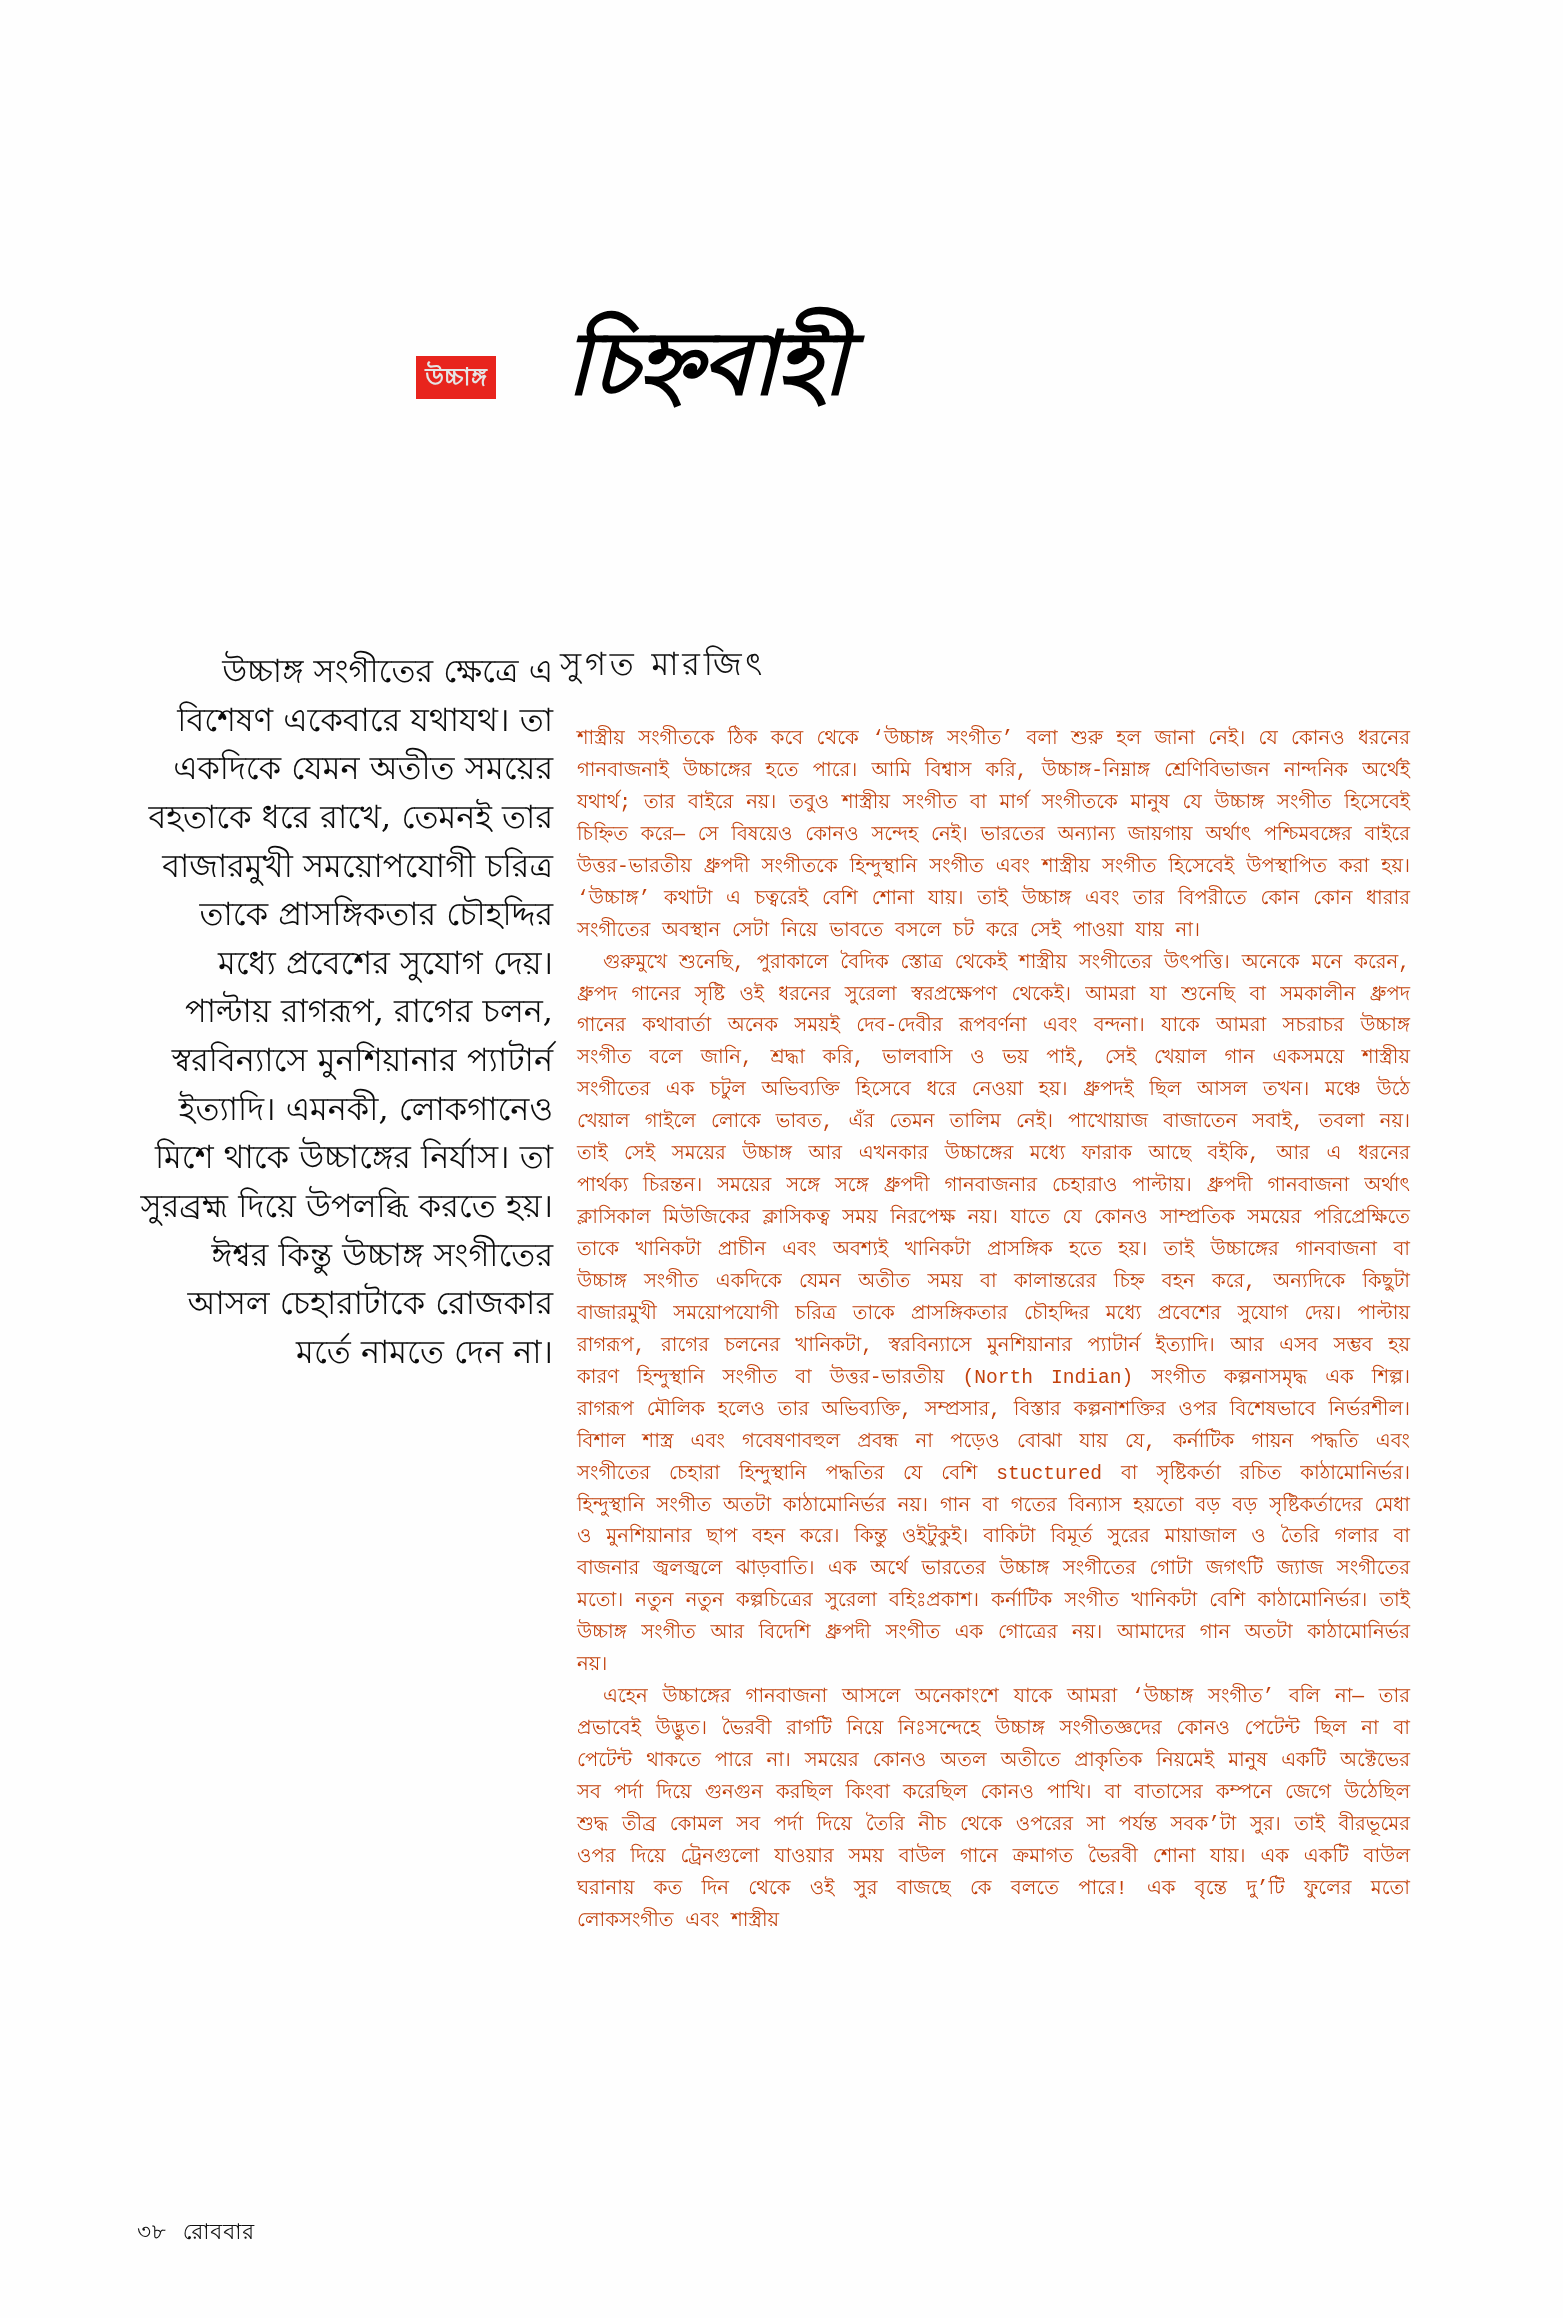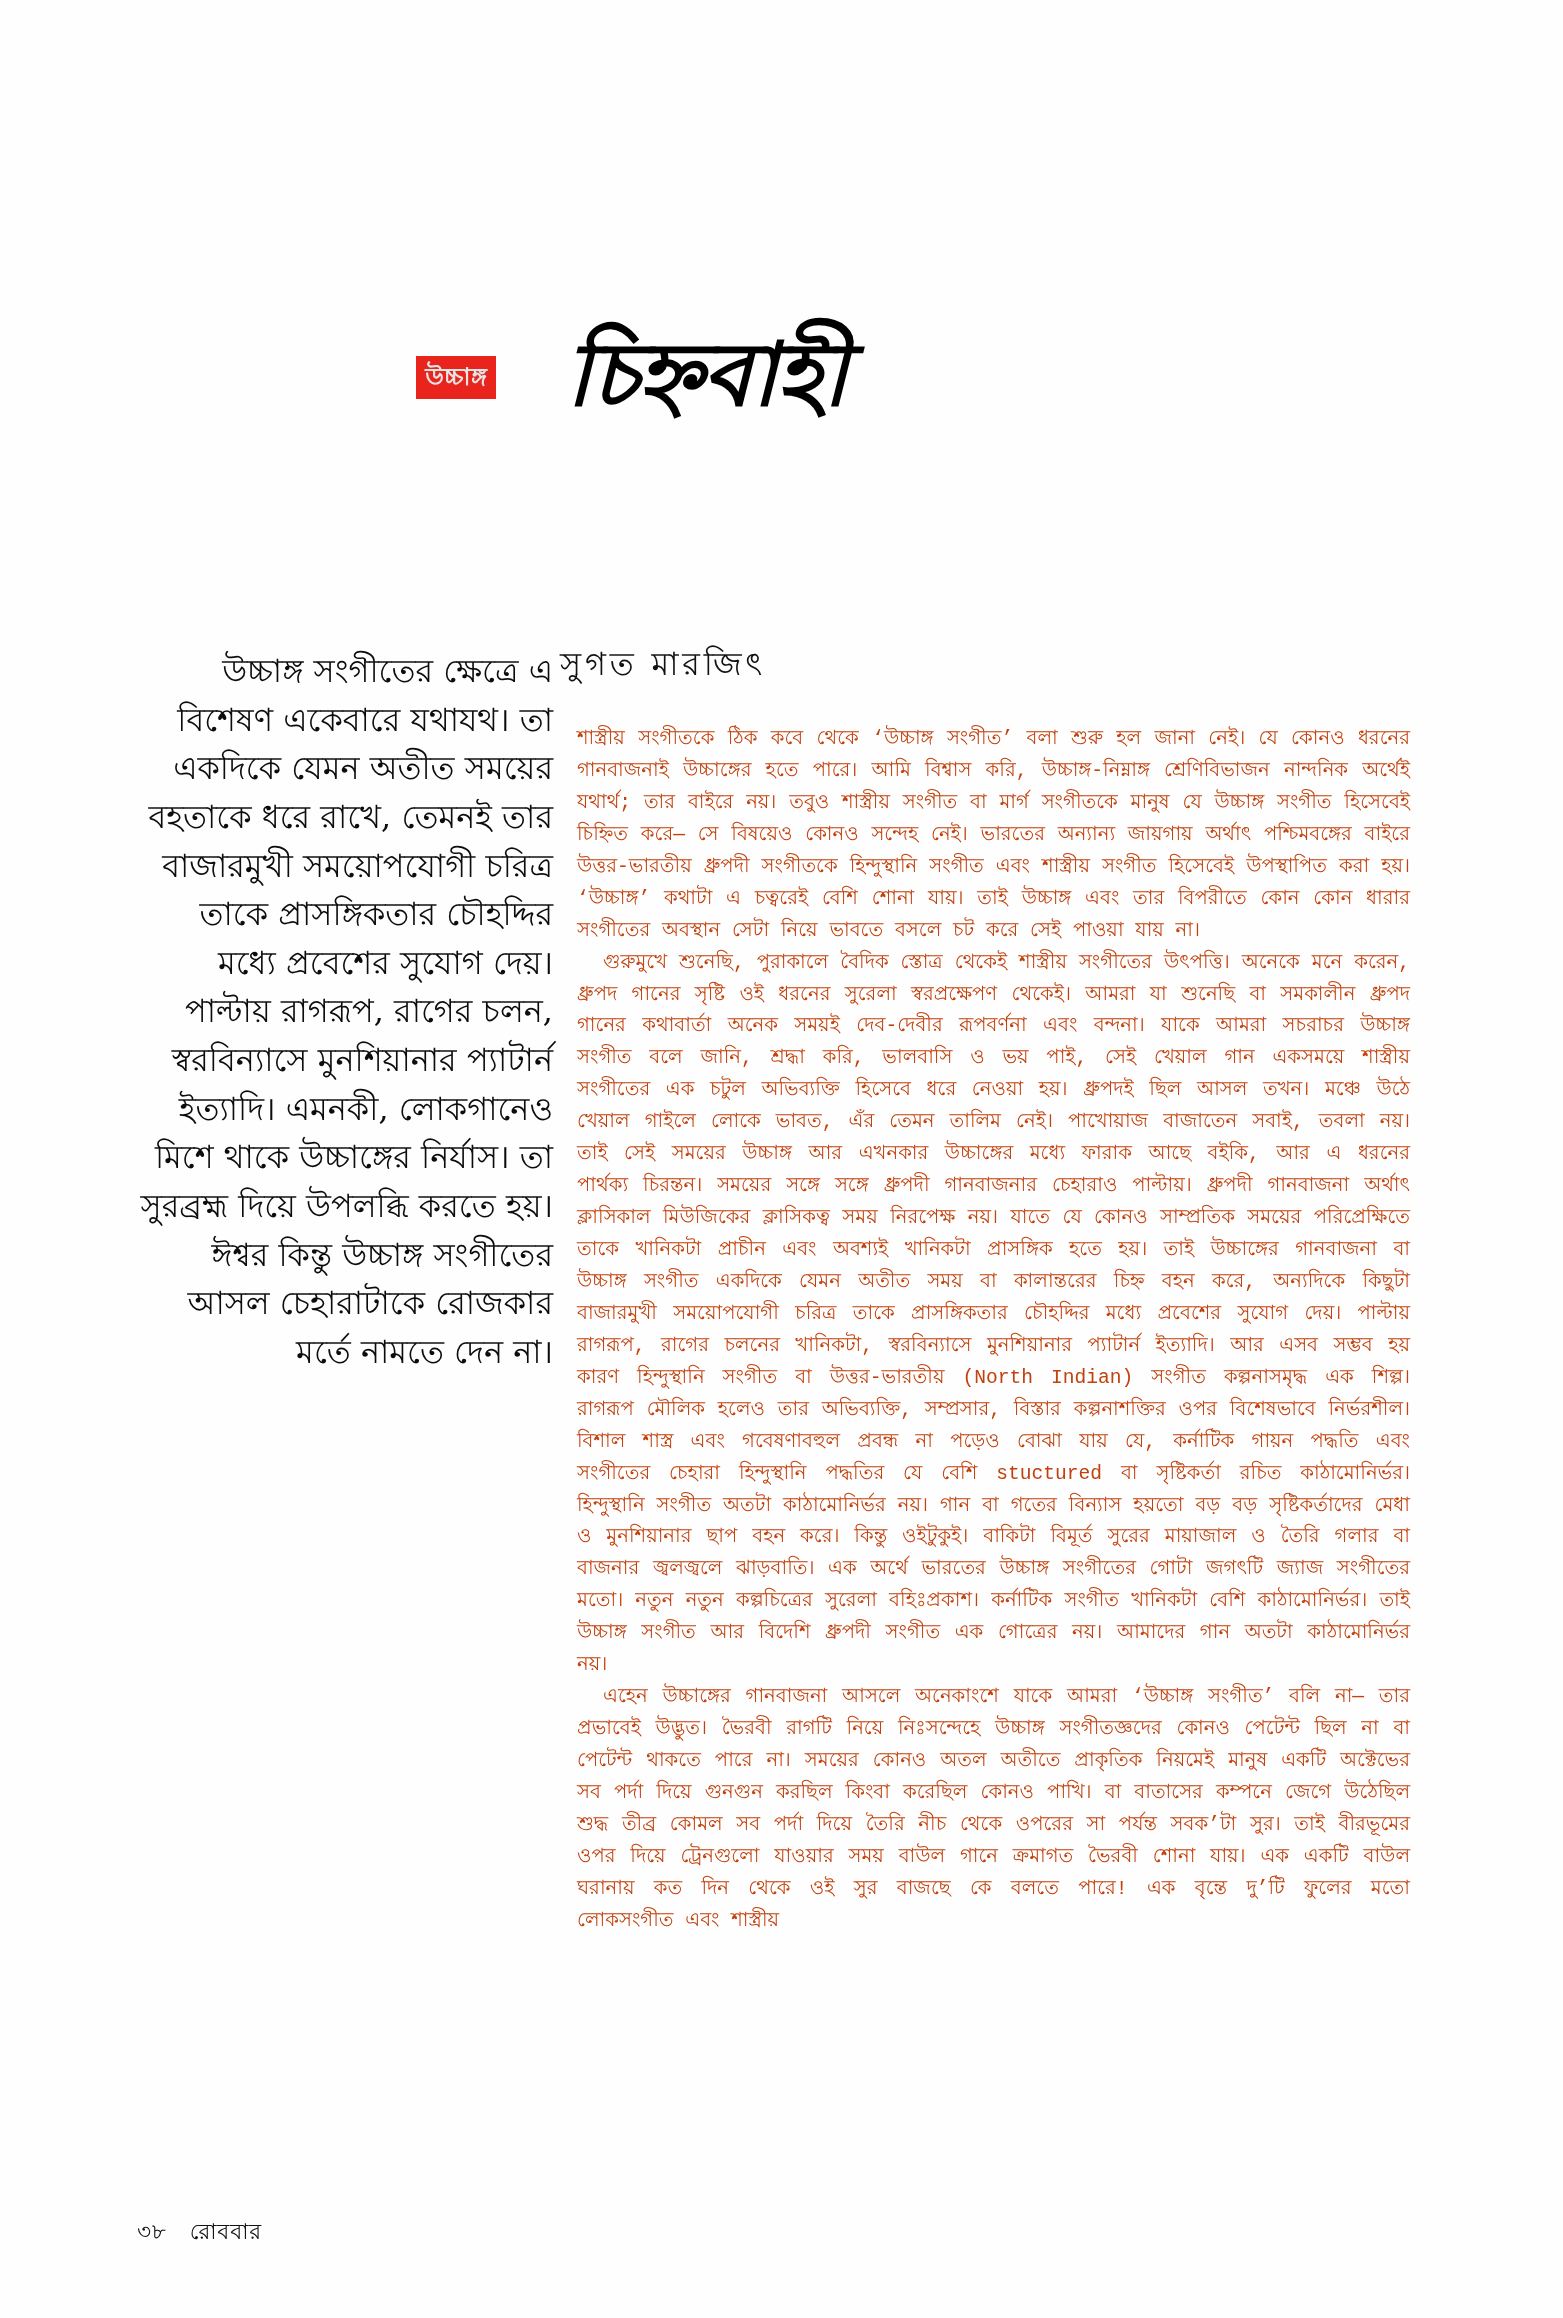--- a/index.html
+++ b/index.html
@@ -53,21 +53,21 @@
     font-family: "DejaVu Sans", "Liberation Sans", sans-serif;
     font-weight: bold;
     font-style: italic;
     font-size: 88px;
     line-height: 1.08;
     letter-spacing: -0.8px;
     color: #000000;
     width: 770px;
   }
   .headline .l1 { display: block; }
-  .headline .l2 { display: block; margin-top: 11px; }
+  .headline .l2 { display: block; }
 
   .byline {
     position: absolute;
     left: 144px;
     top: 300px;
     font-family: "DejaVu Sans", "Liberation Sans", sans-serif;
     font-weight: normal;
     font-size: 32px;
     letter-spacing: 3.8px;
     color: #111111;
@@ -111,21 +111,21 @@
   
   .folio {
     position: absolute;
     left: 137px;
     top: 2215px;
     font-family: "DejaVu Sans", "Liberation Sans", sans-serif;
     font-size: 21.6px;
     color: #111111;
     letter-spacing: 0.8px;
   }
-  .folio .pagenum { margin-right: 23px; }
+  .folio .pagenum { margin-right: 16px; }
 </style>
 </head>
 <body>
 
 <div class="page">
 
   <div class="masthead">
     <div class="kicker">উচ্চাঙ্গ</div>
     <div class="headline">
       <span class="l2">চিহ্নবাহী</span>

